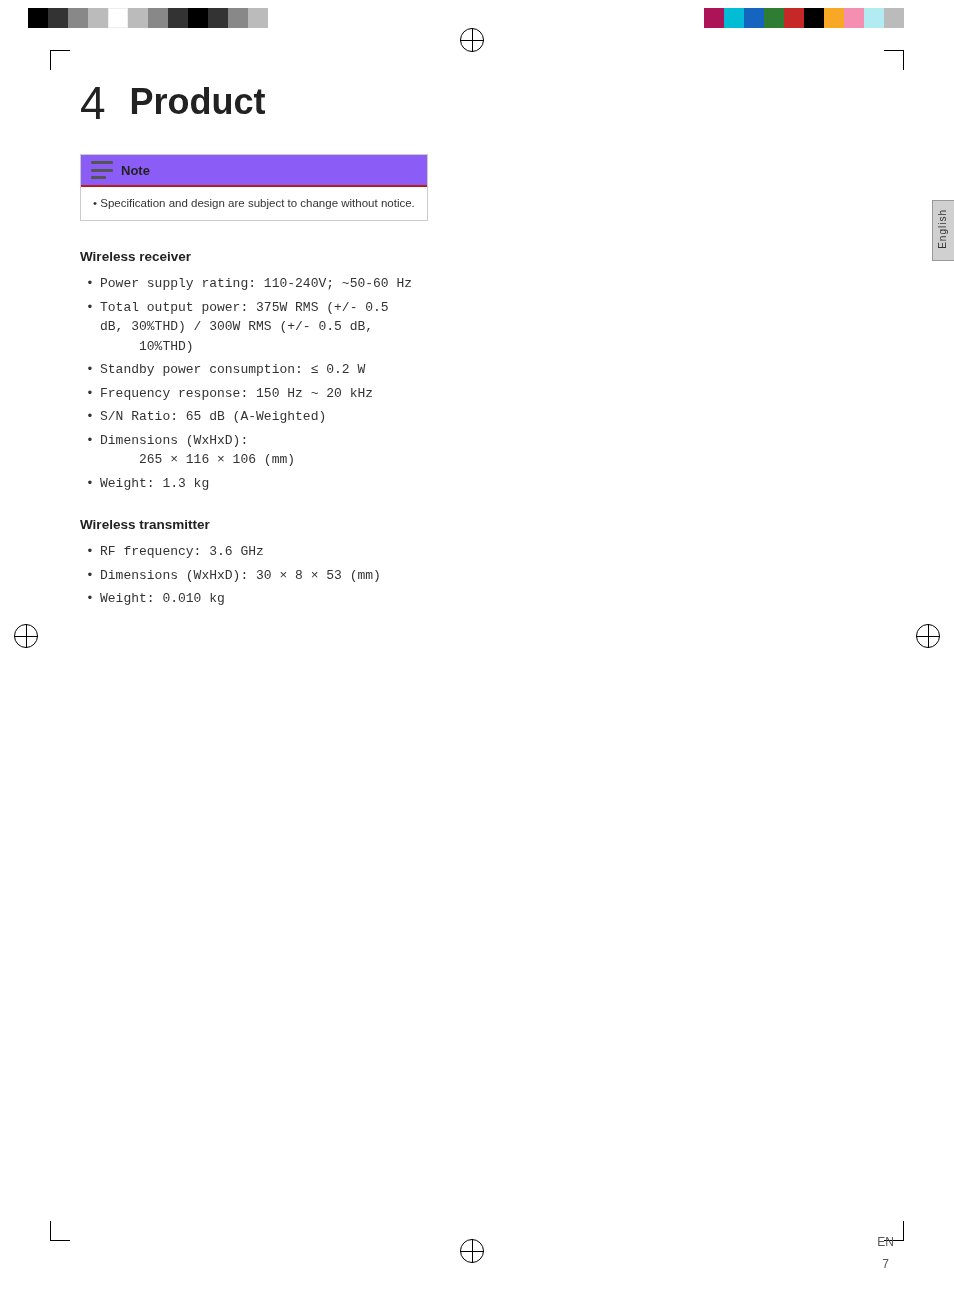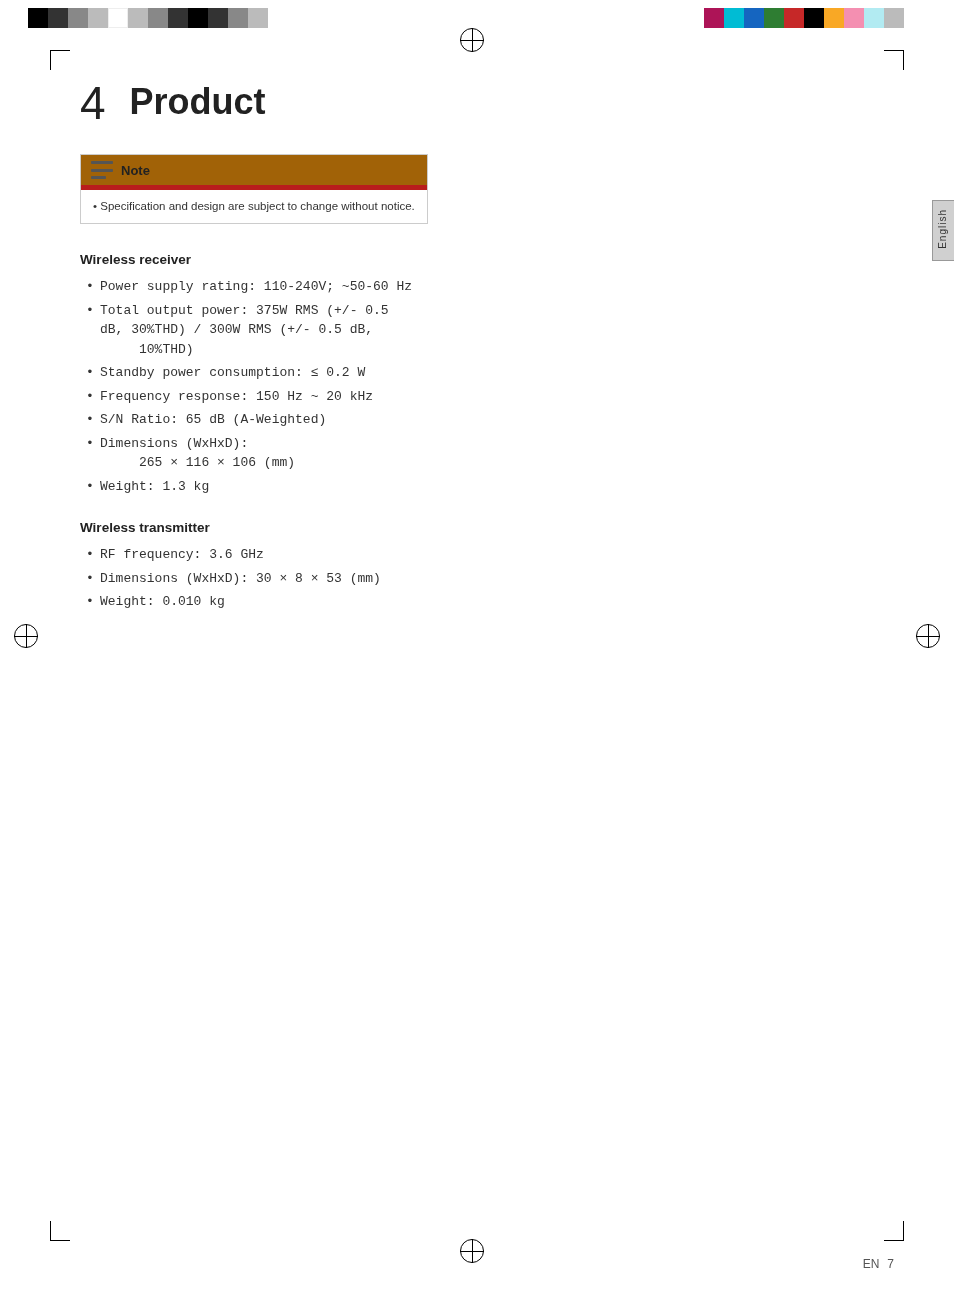--- a/index.html
+++ b/index.html
@@ -113,22 +113,22 @@
       border: 1px solid #ccc;
       display: inline-block;
       max-width: 380px;
       margin-bottom: 28px;
     }
 
     .note-header {
       display: flex;
       align-items: center;
       padding: 6px 10px;
-      border-bottom: 5px solid #b91c1c;
-      background: #a16207;
+      border-bottom: 2px solid #b91c1c;
+      background: #8b5cf6;
     }
 
     .note-icon {
       width: 22px;
       height: 18px;
       margin-right: 8px;
       display: flex;
       flex-direction: column;
       justify-content: space-between;
     }
@@ -193,20 +193,21 @@
     
     .footer {
       position: absolute;
       bottom: 20px;
       right: 60px;
       font-size: 12px;
       color: #555;
       display: flex;
       align-items: center;
       gap: 8px;
+      flex-direction: column;
     }
 
     
     .print-marks-top-left {
       position: absolute;
       top: 8px;
       left: 28px;
       display: flex;
       height: 20px;
     }

